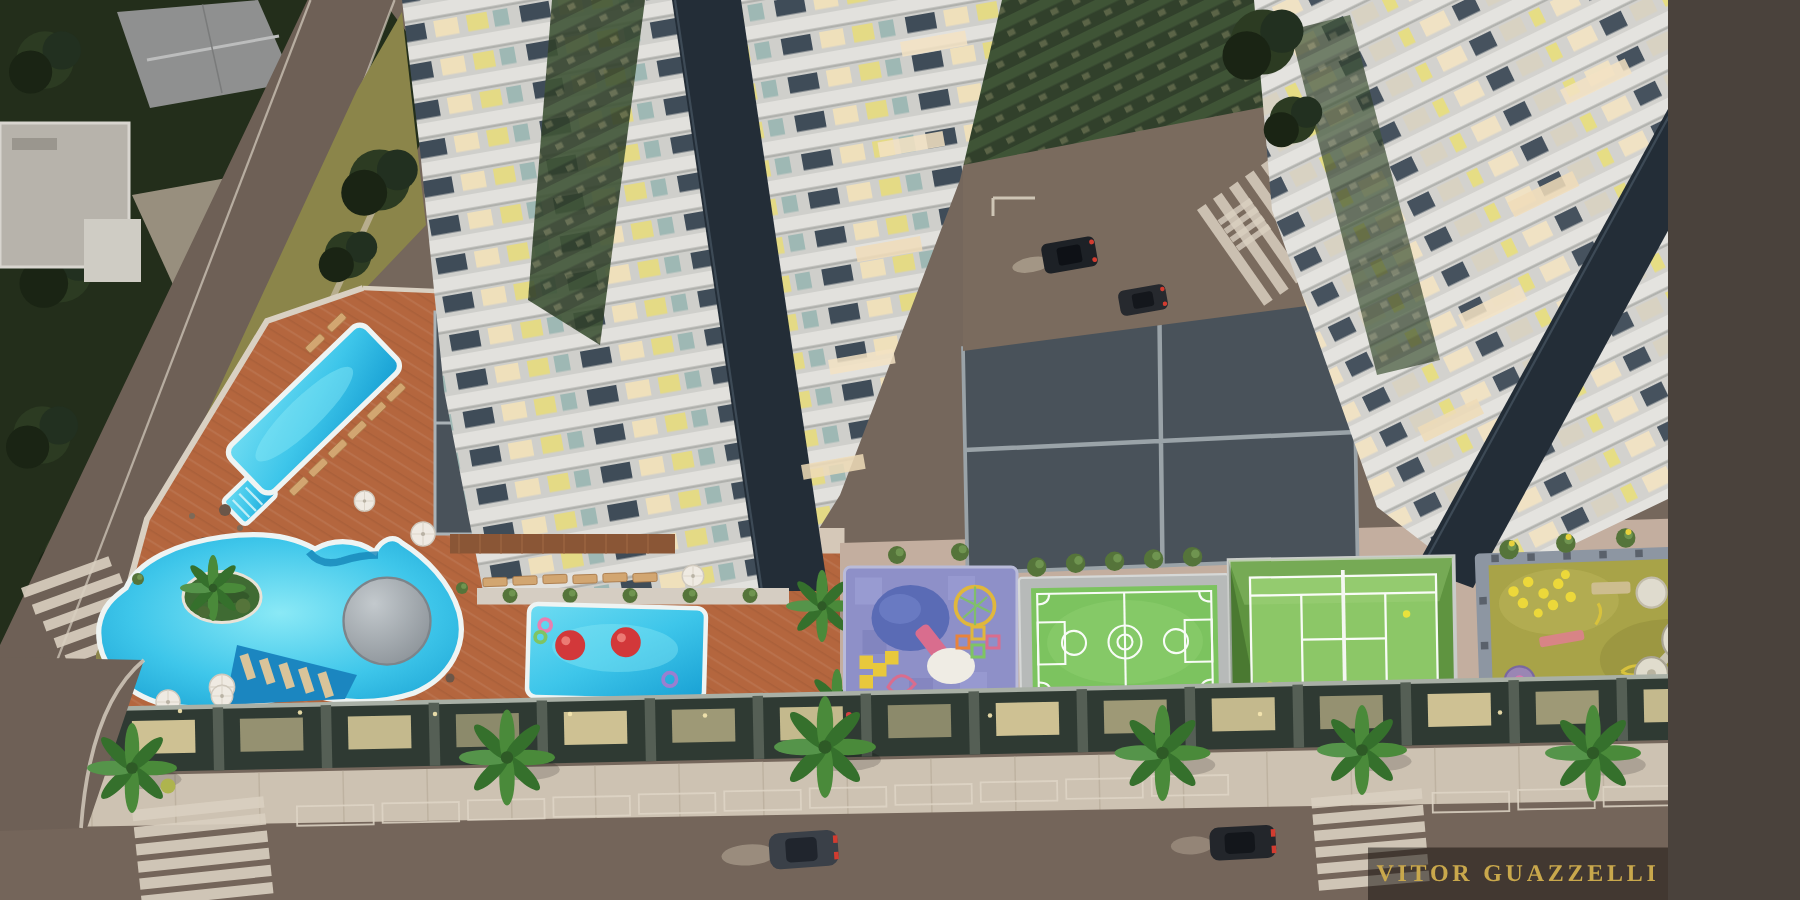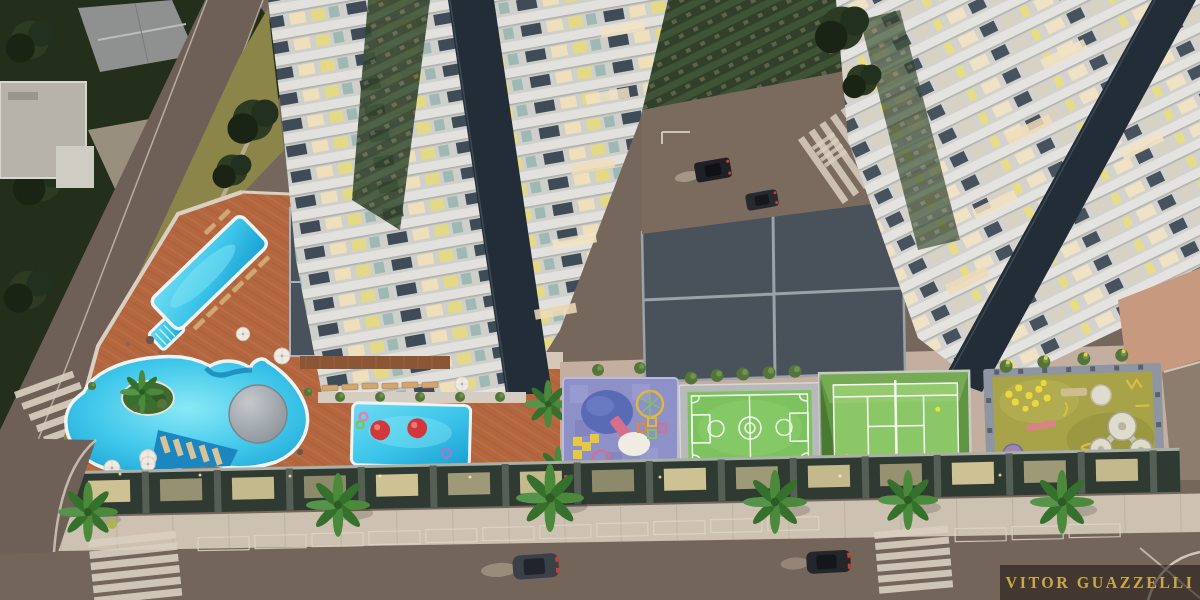--- a/index.html
+++ b/index.html
@@ -1,16 +1,16 @@
 <!DOCTYPE html>
 <html style="--street: #75675c; --street-dark: #6e6056; --sidewalk: #cdc2b2; --deck-terracotta: #b4663e; --pavement-light: #c3ae9f; --pool-water: #3ec6ea; --pool-deep: #179fd3; --pool-coping: #eef4f3; --roof-dark: #49525a; --roof-beam: #9aa3a8; --tower-band: #dcdbd7; --tower-facade: #cfcfcb; --tower-spine: #232d37; --glass-green: #3c5136; --window-warm: #efe0bb; --window-dark: #3f4c58; --court-green: #7cc35f; --tennis-green: #8cc767; --lawn-olive: #a8a348; --playground-purple: #8e90c8; --tree-dark: #222d1a; --palm-green: #4a8a3a; --watermark-gold: #c9a84c; --watermark-bar: rgba(25,20,16,0.55); --car-body: #2a2e34; --accent-red: #d2383a;"><head>
 <meta charset="utf-8">
 <style>
   html,body{margin:0;padding:0;background:#4a423c;}
-  #stage{position:relative;width:1200px;height:600px;overflow:hidden;
+  #stage{position:relative;width:1112px;height:600px;overflow:hidden;
          font-family:"Liberation Sans",sans-serif;background:var(--street,#75675c);}
   #stage svg{position:absolute;left:0;top:0;display:block;}
   #watermark{position:absolute;right:0;bottom:0;width:200px;height:35px;
              background:var(--watermark-bar,rgba(25,20,16,.55));
              display:flex;align-items:center;justify-content:center;}
   #watermark span{color:var(--watermark-gold,#c9a84c);
              font-family:"Liberation Serif",serif;font-size:16px;font-weight:600;
              letter-spacing:2.5px;white-space:nowrap;}
 </style>
 </head>

